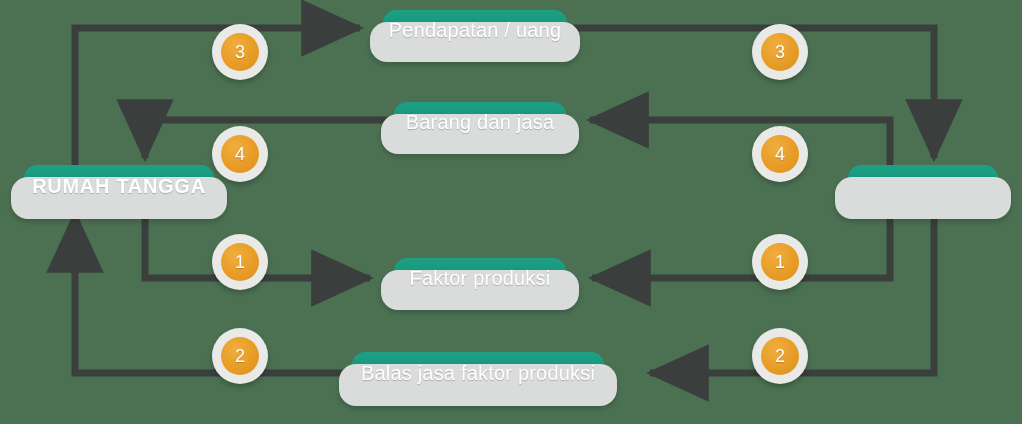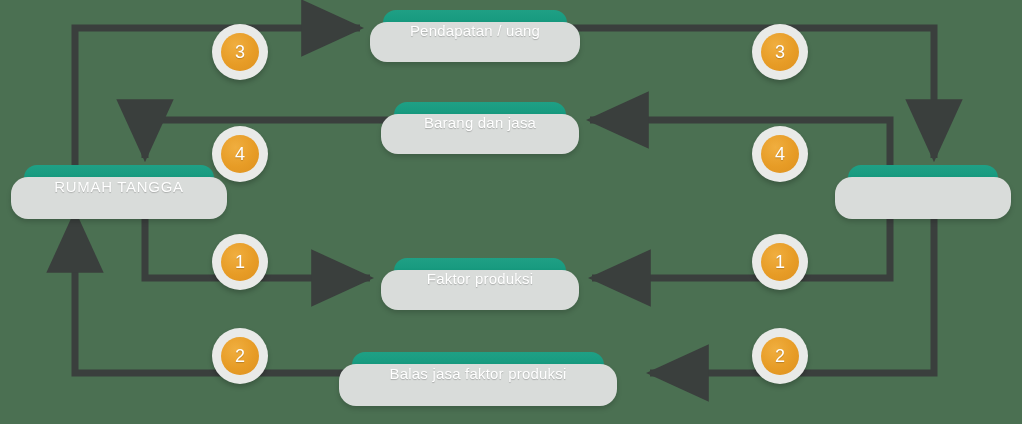--- a/index.html
+++ b/index.html
@@ -16,37 +16,37 @@
   #wires{position:absolute;left:0;top:0;width:1022px;height:424px;}
 
   
   .node{
     position:absolute;
     box-sizing:border-box;
     border-radius:13px;
     background:linear-gradient(180deg,#1fa085 0%,#13977c 45%,#0d8f72 100%);
     color:#ffffff;
     display:flex;align-items:center;justify-content:center;
-    font-size:15px;
+    font-size:20px;
     letter-spacing:.2px;
     text-shadow:0 1px 1px rgba(0,0,0,.22);
     z-index:5;
   }
   .node .shadowplate{
     position:absolute;
     left:-13px;right:-13px;
     top:12px;
     height:100%;
     background:#d9dcda;
     border-radius:17px;
     z-index:-1;
     box-shadow:0 3px 5px rgba(0,0,0,.17);
   }
   .node .lbl{position:relative;z-index:2;white-space:nowrap;}
-  .node.strong .lbl{font-weight:normal;letter-spacing:.7px;}
+  .node.strong .lbl{font-weight:bold;letter-spacing:.7px;}
 
   
   .badge{
     position:absolute;
     width:56px;height:56px;
     border-radius:50%;
     background:#e9eae8;
     box-shadow:0 3px 5px rgba(0,0,0,.22);
     display:flex;align-items:center;justify-content:center;
     z-index:9;

